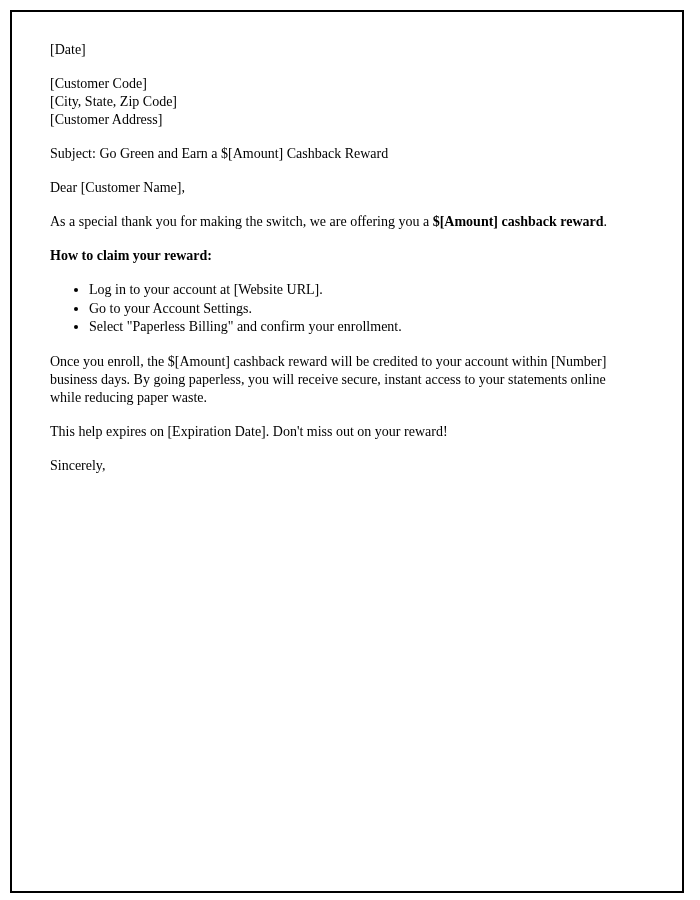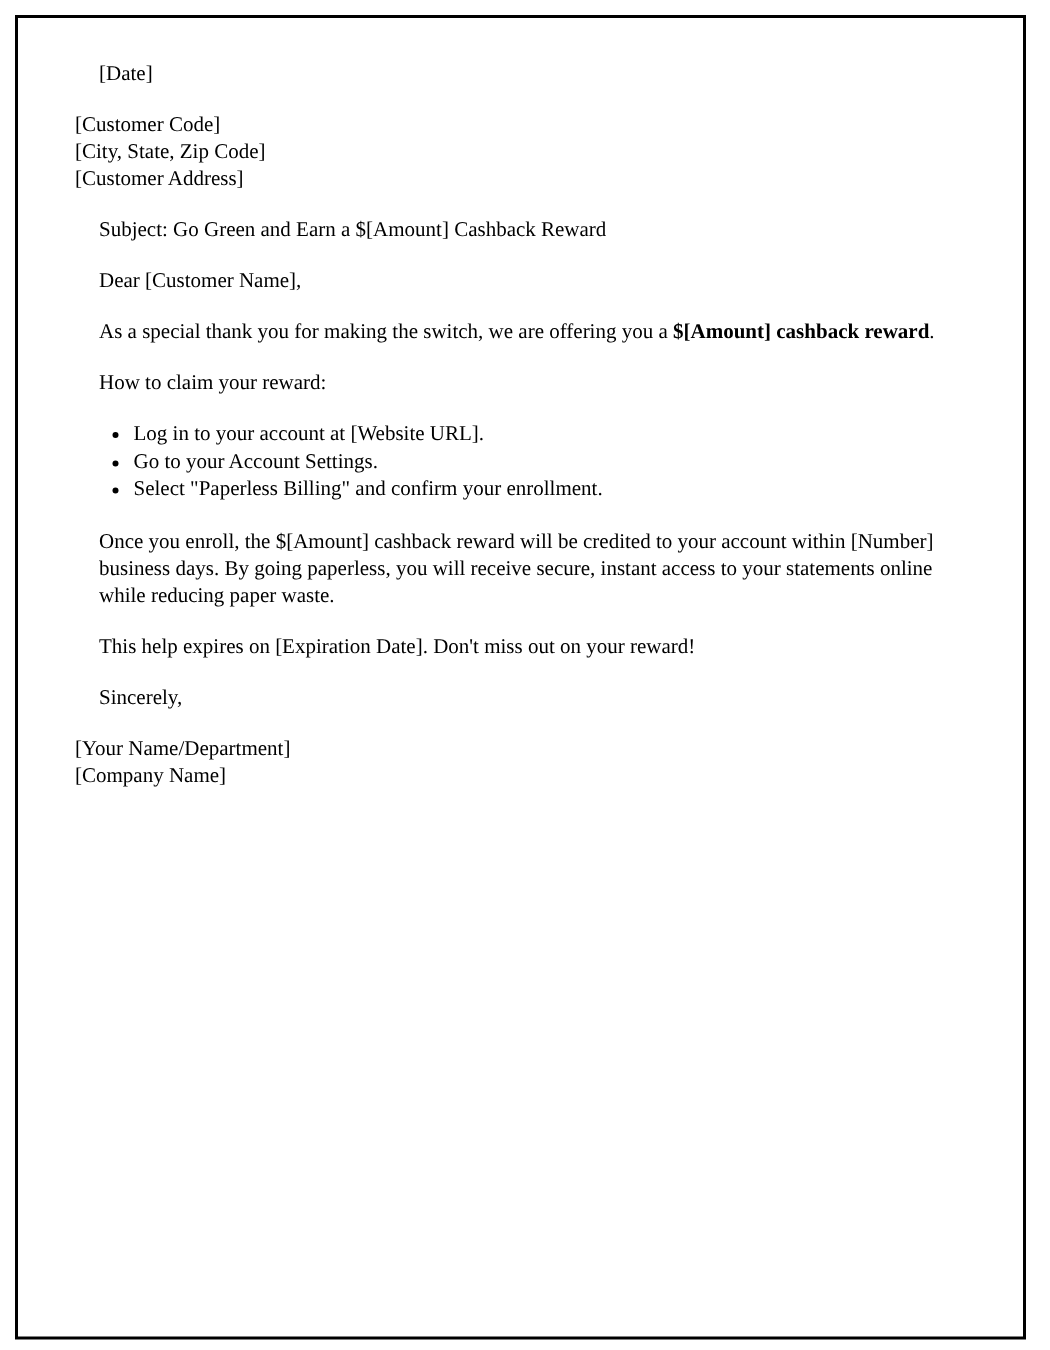--- a/index.html
+++ b/index.html
@@ -19,30 +19,30 @@
       width: 674px;
       height: 883px;
       box-sizing: border-box;
       border: 2px solid #000000;
       background: #ffffff;
       padding: 29px 48px 29px 38px;
       line-height: 18px;
       overflow: hidden;
     }
     .para {
-      margin: 0 0 16px 16px;
+      margin: 0 0 16px 0;
     }
     .block {
       margin: 0 0 16px 0;
     }
     .block div {
       line-height: 18px;
     }
     .bold {
-      font-weight: normal;
+      font-weight: bold;
     }
     ul.bullets {
       margin: 0 0 16px 0;
       padding-left: 39px;
       list-style-type: disc;
     }
     ul.bullets li {
       margin: 0;
       line-height: 18.5px;
     }
@@ -74,18 +74,14 @@
     <li>Go to your Account Settings.</li>
     <li>Select "Paperless Billing" and confirm your enrollment.</li>
   </ul>
 
   <p class="para">Once you enroll, the $[Amount] cashback reward will be credited to your account within [Number] business days. By going paperless, you will receive secure, instant access to your statements online while reducing paper waste.</p>
 
   <p class="para">This help expires on [Expiration Date]. Don't miss out on your reward!</p>
 
   <p class="para">Sincerely,</p>
 
-  <div class="block">
-    <div>[Your Name/Department]</div>
-    <div>[Company Name]</div>
-  </div>
 
 </div>
 
 </body></html>

